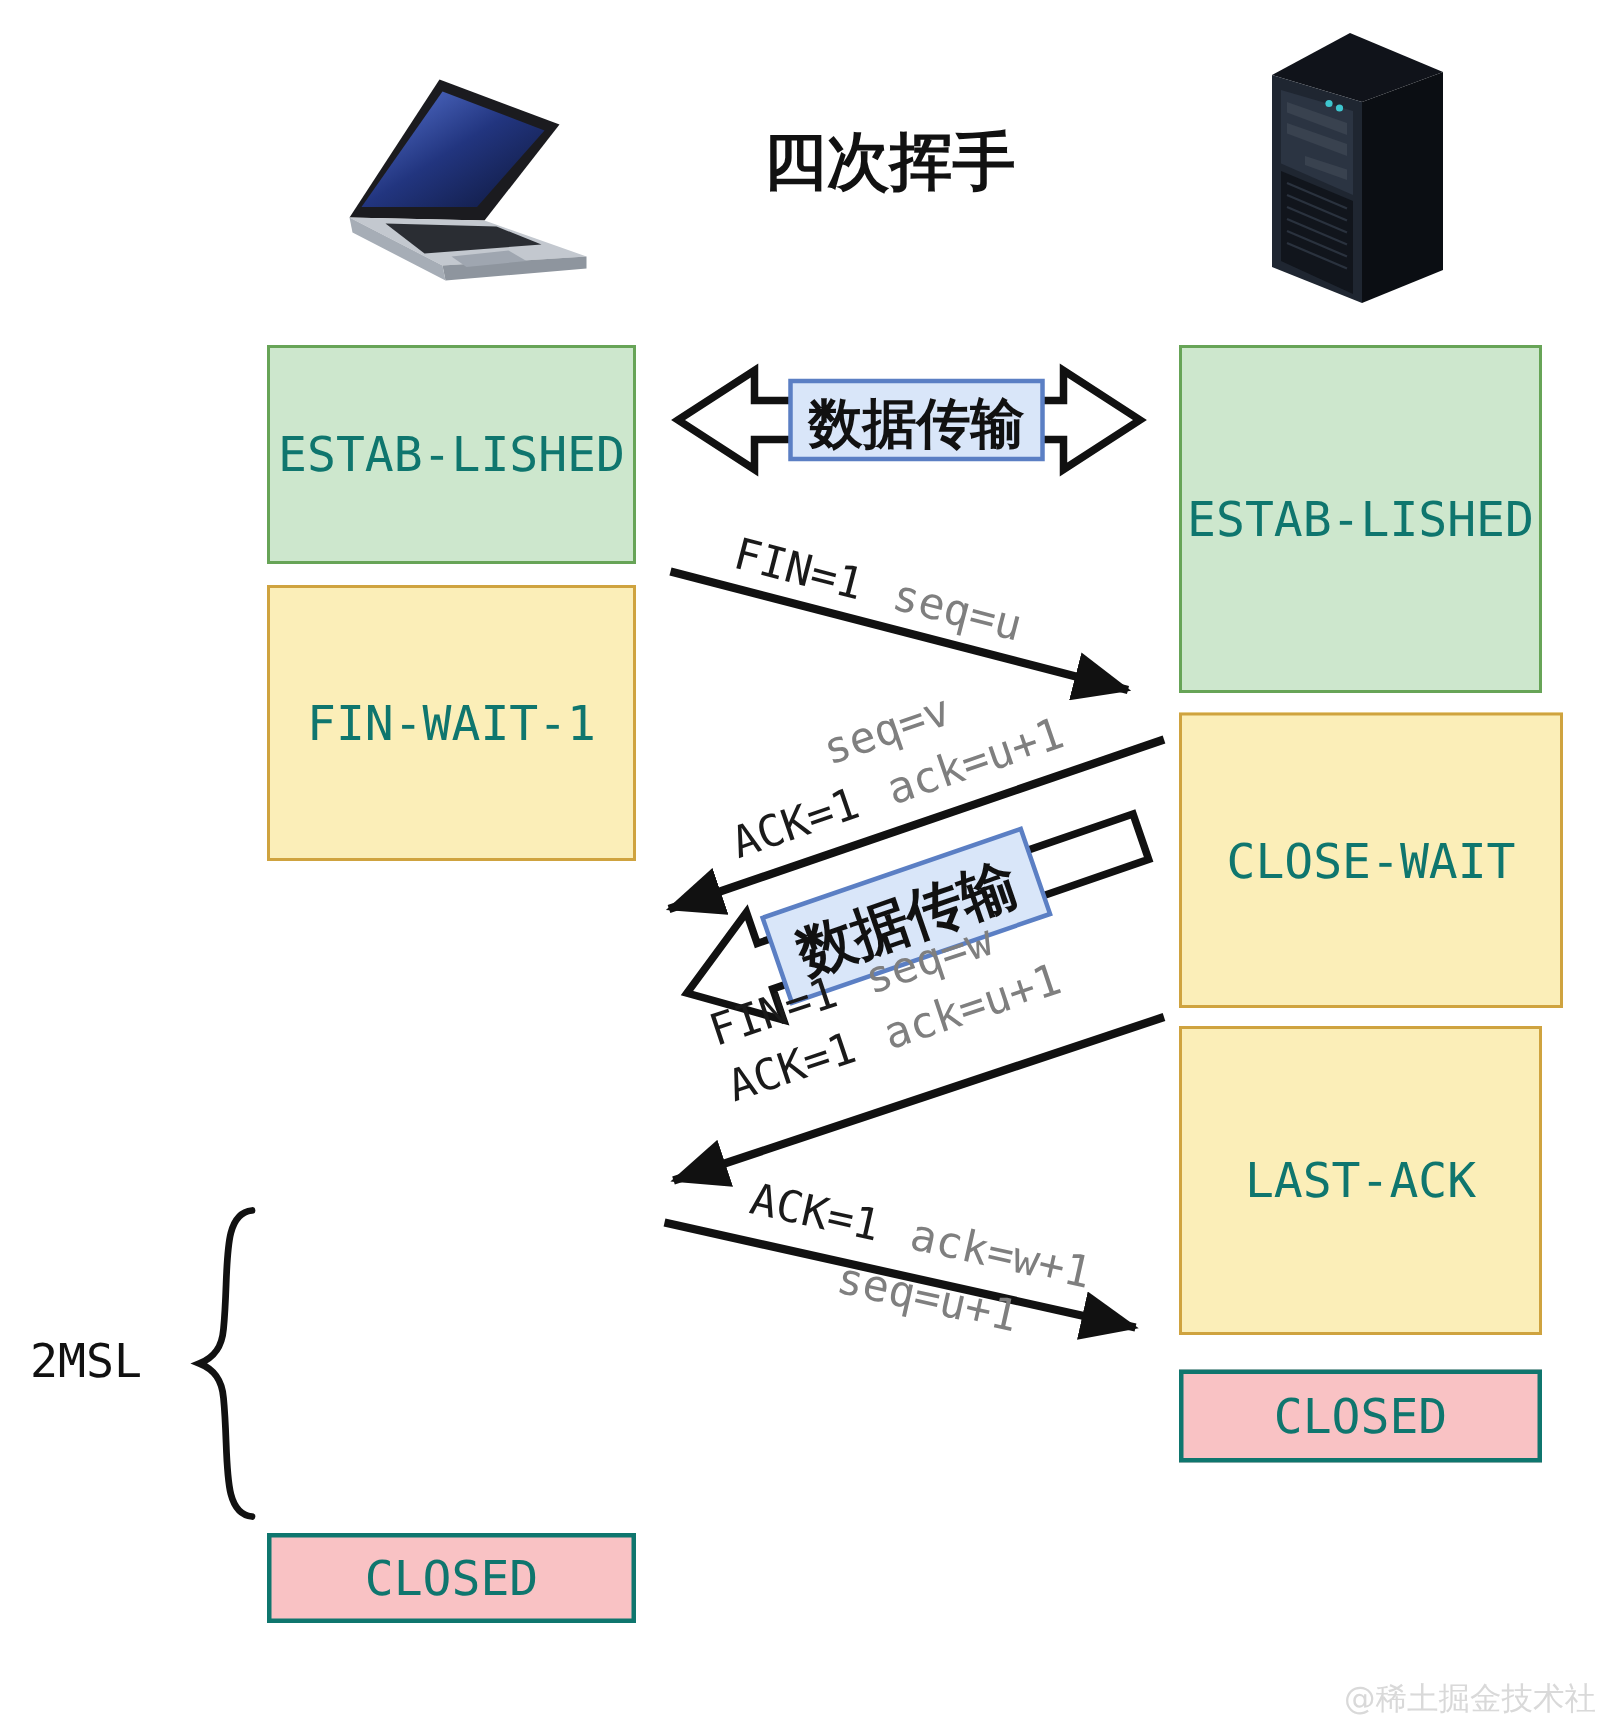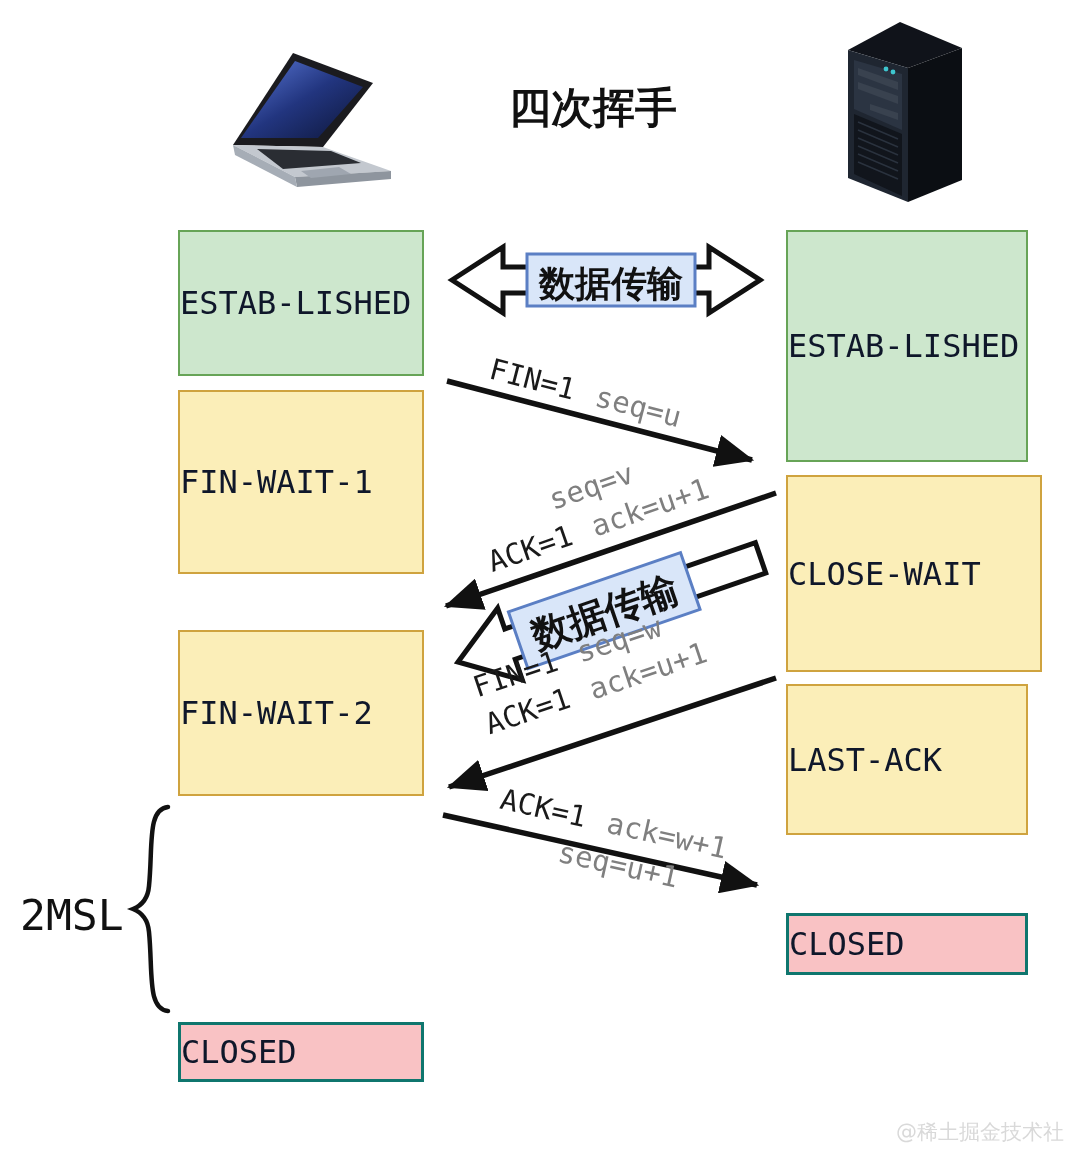--- a/index.html
+++ b/index.html
@@ -1,31 +1,31 @@
 <!DOCTYPE html>
 <html><head>
 <meta charset="utf-8">
 <style>
   html,body{margin:0;padding:0;background:#ffffff;}
   .canvas{position:relative;width:1076px;height:1150px;background:#ffffff;overflow:hidden;
           font-family:"DejaVu Sans Mono",monospace;border-radius:26px;}
   .title{position:absolute;left:418px;top:80px;width:350px;text-align:center;
          font-family:"DejaVu Sans",sans-serif;font-size:42px;font-weight:600;color:#111;}
-  .state{position:absolute;display:flex;align-items:center;justify-content:flex-start;
-         font-size:32px;color:#0f172a;box-sizing:border-box;letter-spacing:0px;}
+  .state{position:absolute;display:flex;align-items:center;justify-content:center;
+         font-size:32px;color:#0f766e;box-sizing:border-box;letter-spacing:0px;}
   .state.est{background:#cde7cd;border:2.5px solid #67a457;}
   .state.wait{background:#fbeeb8;border:2.5px solid #cfa33f;}
   .state.closed{background:#f9c2c4;border:3px solid #0f766e;}
   .svg-overlay{position:absolute;left:0;top:0;}
   .msg{position:absolute;font-size:29px;line-height:39px;white-space:nowrap;
        transform-origin:left top;color:#1a1a1a;}
   .msg .flag{color:#1a1a1a;}
   .msg .param{color:#7f7f7f;}
   .msg .gap{margin-right:22px;}
-  .msl{position:absolute;left:20px;top:890px;font-size:43px;color:#111;text-align:right;}
+  .msl{position:absolute;left:20px;top:890px;font-size:31px;color:#111;text-align:right;}
   .watermark{position:absolute;left:896px;top:1118px;font-family:"DejaVu Sans",sans-serif;
              font-size:21px;color:#d9d9d9;}
   .icon{position:absolute;}
 </style>
 </head>
 <body>
 
 <div class="canvas">
 
   <div class="title">四次挥手</div>
@@ -67,34 +67,31 @@
         <line x1="30" y1="154" x2="70" y2="171"></line>
     </g>
   </svg>
 
   <div class="state est" style="left:178px;top:230px;width:246px;height:146px">
     <span>ESTAB-LISHED</span>
     </div>
   <div class="state wait" style="left:178px;top:390px;width:246px;height:184px">
     <span>FIN-WAIT-1</span>
     </div>
-  <div class="state wait" style="left:178px;top:630px;width:246px;height:166px">
-    <span>FIN-WAIT-2</span>
-    </div>
   <div class="state closed" style="left:178px;top:1022px;width:246px;height:60px">
     <span>CLOSED</span>
     </div>
 
   <div class="state est" style="left:786px;top:230px;width:242px;height:232px">
     <span>ESTAB-LISHED</span>
     </div>
   <div class="state wait" style="left:786px;top:475px;width:256px;height:197px">
     <span>CLOSE-WAIT</span>
     </div>
-  <div class="state wait" style="left:786px;top:684px;width:242px;height:151px">
+  <div class="state wait" style="left:786px;top:684px;width:242px;height:206px">
     <span>LAST-ACK</span>
     </div>
   <div class="state closed" style="left:786px;top:913px;width:242px;height:62px">
     <span>CLOSED</span>
     </div>
 
   <svg class="svg-overlay" width="1076" height="1150" viewBox="0 0 1076 1150">
     <defs>
       <marker id="ah" markerWidth="7" markerHeight="6" refX="6.6" refY="3" orient="auto">
         <path d="M0,0 L7,3 L0,6 Z" fill="#111"></path>

